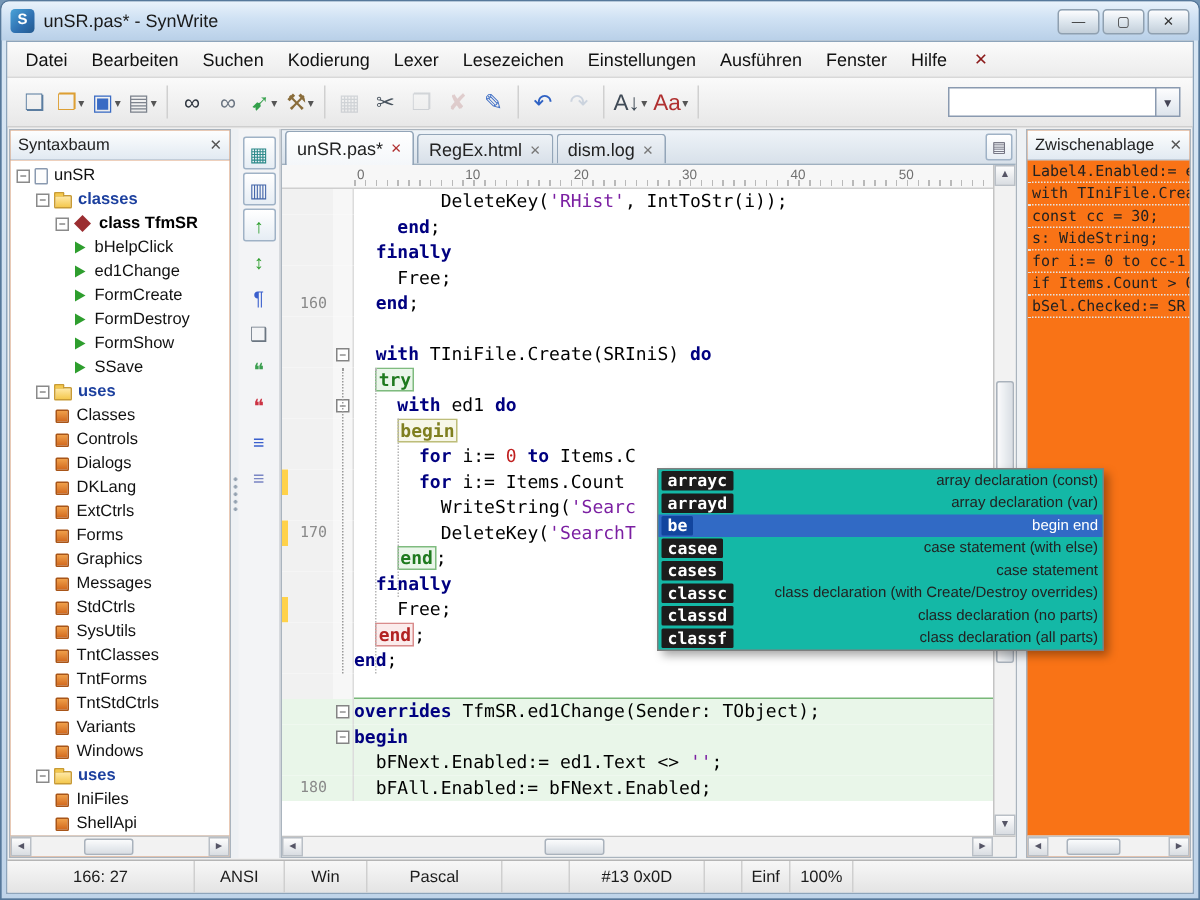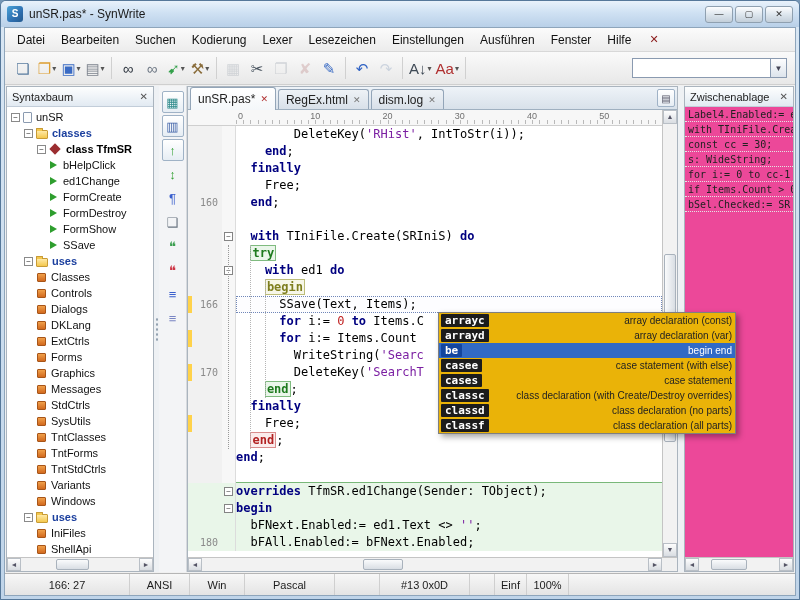--- a/index.html
+++ b/index.html
@@ -23,21 +23,21 @@
 .tb-btn{height:24px;min-width:24px;display:flex;align-items:center;justify-content:center;border-radius:3px;padding:0 2px}
 .tb-glyph{font-size:15px;line-height:1}
 .tb-btn.disabled .tb-glyph{opacity:.45}
 .tb-dd{font-size:8px;color:#555;margin-left:1px}
 .tb-sep{width:1px;height:22px;background:#d0d0d0;margin:0 4px;flex:none}
 .tb-combo{margin-left:auto;display:flex;align-items:center;margin-right:2px}
 .tb-combo input{width:138px;height:20px;border:1px solid #8a9ab0;border-right:none;padding:0 4px;font-size:11px;background:#fff;outline:none}
 .combo-btn{width:17px;height:20px;border:1px solid #8a9ab0;background:linear-gradient(#fdfdfe,#dde4ec);font-size:8px;display:flex;align-items:center;justify-content:center;color:#445}
 
 .mainrow{flex:1;display:flex;min-height:0;padding:1px}
-.panel-col{display:flex;flex-direction:column;background:#ec4899;border:1px solid #aab4be;min-height:0}
+.panel-col{display:flex;flex-direction:column;background:#f97316;border:1px solid #aab4be;min-height:0}
 .tree-col{width:148px;flex:none}
 .right-col{width:110px;flex:none}
 .panel-head{height:20px;flex:none;display:flex;align-items:center;padding:0 5px;background:linear-gradient(#fdfefe,#e2eaf2);border-bottom:1px solid #c2cdd9;font-size:11px;color:#222}
 .panel-close{margin-left:auto;color:#555;font-size:10px}
 
 .tree-list{flex:1;overflow:hidden;background:#fff;padding-top:2px}
 .tree-row{display:flex;align-items:center;height:16px;font-size:11px;color:#111;white-space:nowrap}
 .exp{width:9px;height:9px;flex:none;border:1px solid #8a8a8a;background:#fff;font:8px/7px "Liberation Sans",sans-serif;text-align:center;color:#333;margin-right:3px}
 .tico{flex:none;margin-right:4px}
 .tico-unit{width:9px;height:11px;background:#fdfdfd;border:1px solid #8a9ab0;border-radius:1px}
@@ -101,21 +101,21 @@
 .hthumb{position:absolute;top:1px;bottom:1px;border:1px solid #a9b2bc;border-radius:2px;background:linear-gradient(#fafbfc,#d9dee4)}
 .corner{width:15px;flex:none;background:#f0f0f0;border-top:1px solid #c4c4c4}
 
 .cb-list{flex:1;overflow:hidden}
 .cb-row{height:15px;font:10px/15px "DejaVu Sans Mono",monospace;color:#222;padding:0 3px;white-space:nowrap;overflow:hidden;border-bottom:1px dotted #e4e4e4}
 
 .statusbar{height:22px;flex:none;display:flex;align-items:stretch;background:linear-gradient(#f7f7f7,#e4e4e4);border-top:1px solid #b5b5b5;font-size:11px;color:#1c1c1c}
 .sb-seg{display:flex;align-items:center;justify-content:center;border-right:1px solid #cfcfcf;overflow:hidden;white-space:nowrap;flex:none}
 .sb-seg.fill{flex:1;border-right:none}
 
-.ac{position:absolute;left:438px;top:312px;width:298px;background:#eab308;border:1px solid #7f7f7f;box-shadow:3px 3px 6px rgba(0,0,0,.35);z-index:50}
+.ac{position:absolute;left:438px;top:312px;width:298px;background:#14b8a6;border:1px solid #7f7f7f;box-shadow:3px 3px 6px rgba(0,0,0,.35);z-index:50}
 .ac-row{display:flex;align-items:center;height:15px;padding:0 3px 0 2px}
 .ac-id{font:bold 11px/13px "DejaVu Sans Mono",monospace;color:#fff;background:#1c1c1c;padding:0 4px;border-radius:1px}
 .ac-desc{flex:1;text-align:right;font-size:10px;color:#222;white-space:nowrap;overflow:hidden}
 .ac-row.sel{background:#316ac5}
 .ac-row.sel .ac-desc{color:#fff}
 .ac-row.sel .ac-id{background:#12459e}
 </style>
 </head>
 <body>
 
@@ -482,26 +482,20 @@
                     <span class="foldbox">−</span>
                   </span>
                   <span class="ltext" style="padding-left: 4ch;"><span class="tok-k">with</span><span class="tok-n"> ed1 </span><span class="tok-k">do</span></span>
                 </div>
                 <div class="code-line">
                   <span class="chg"></span>
                   <span class="lnum"></span>
                   <span class="fold"></span>
                   <span class="ltext" style="padding-left: 4ch;"><span class="tok-box-begin">begin</span></span>
                 </div>
-                <div class="code-line current">
-                  <span class="chg on"></span>
-                  <span class="lnum">166</span>
-                  <span class="fold"></span>
-                  <span class="ltext" style="padding-left: 6ch;"><span class="tok-n">SSave(Text, Items);</span></span>
-                </div>
                 <div class="code-line">
                   <span class="chg"></span>
                   <span class="lnum"></span>
                   <span class="fold"></span>
                   <span class="ltext" style="padding-left: 6ch;"><span class="tok-k">for</span><span class="tok-n"> i:= </span><span class="tok-d">0</span><span class="tok-n"> </span><span class="tok-k">to</span><span class="tok-n"> Items.C</span></span>
                 </div>
                 <div class="code-line">
                   <span class="chg on"></span>
                   <span class="lnum"></span>
                   <span class="fold"></span>

